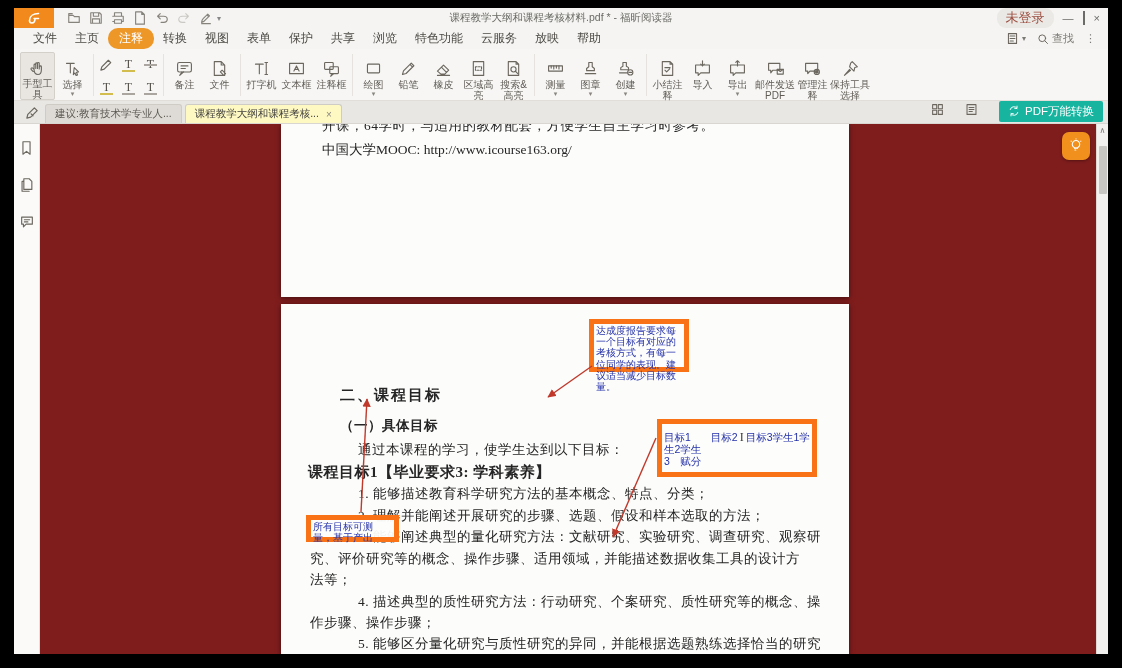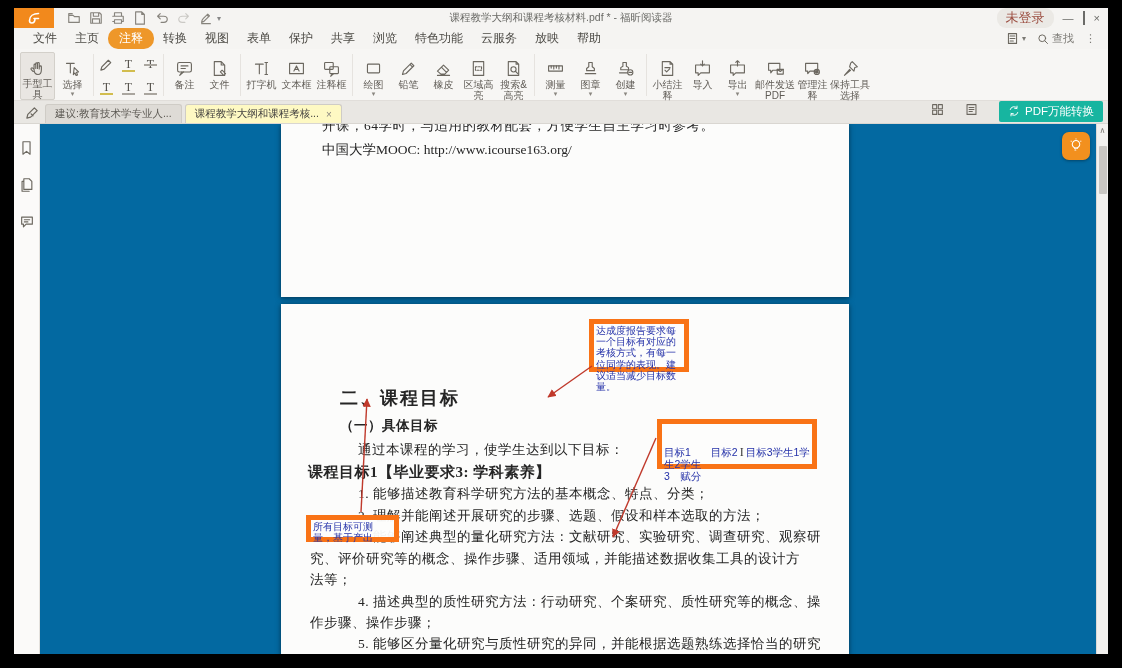--- a/index.html
+++ b/index.html
@@ -58,37 +58,37 @@
   .dtab.active{background:#fef9c3;color:#454340}
   .dtab .close{margin-left:7px;font-size:10px;color:#8a8780}
   .tab-right{margin-left:auto;display:flex;align-items:center;gap:21px;height:100%;padding-bottom:2px}
   .cvt{background:#17b5a0;color:#fff;font-size:11.5px;height:21px;display:flex;align-items:center;
        gap:5px;padding:0 9px;border-radius:2px}
 
   
   .main{flex:1;display:flex;min-height:0}
   .sidebar{width:26px;background:#fbfaf9;border-right:1px solid #e4e1dd;display:flex;
            flex-direction:column;align-items:center;padding-top:16px;gap:17px;flex:0 0 auto}
-  .viewer{flex:1;background:#0369a1;position:relative;overflow:hidden}
+  .viewer{flex:1;background:#7f1d1d;position:relative;overflow:hidden}
   .page{position:absolute;left:241px;width:568px;background:#fcfcfb;
         box-shadow:0 1px 5px rgba(0,0,0,.5);overflow:hidden}
   .p1{top:0;height:173px}
   .p2{top:180px;height:352px}
   .vscroll{width:12px;background:#f2f1ef;position:relative;flex:0 0 auto;border-left:1px solid #dddad6}
   .vs-up{position:absolute;top:2px;left:0;right:0;text-align:center;font-size:8px;color:#7b7873}
   .thumb{position:absolute;top:22px;left:2px;width:8px;height:48px;background:#c9c7c3;border-radius:1px}
   .bulb{position:absolute;right:6px;top:8px;width:28px;height:28px;background:#f2901e;
         border-radius:7px;display:flex;align-items:center;justify-content:center;
         box-shadow:0 1px 3px rgba(0,0,0,.35)}
 
   
   .dl{position:absolute;font-family:"Liberation Serif",serif;font-size:13.5px;color:#252525;
       letter-spacing:.5px;white-space:nowrap}
   .b{font-weight:bold}
-  .h1{font-size:18px;letter-spacing:2px}
+  .h1{font-size:15px;letter-spacing:2px}
   .nb{position:absolute;border:5px solid #f97316;color:#2431a8;font-size:10px;line-height:1.12;
       padding:1px 2px;background:rgba(253,253,252,.95);z-index:5}
   .cursor-ibeam{display:inline-block;font-family:"Liberation Serif",serif;font-size:12px;
       color:#3a3a3a;padding:0 2px}
   .overlay{position:absolute;left:0;top:0;pointer-events:none;z-index:40}
 </style>
 </head>
 <body>
 
 <div class="stage">
@@ -464,21 +464,21 @@
         <div class="dl" style="left:77px;top:181px">1. 能够描述教育科学研究方法的基本概念、特点、分类；</div>
         <div class="dl" style="left:77px;top:203px">2. 理解并能阐述开展研究的步骤、选题、假设和样本选取的方法；</div>
         <div class="dl" style="left:77px;top:224px">3. 能够阐述典型的量化研究方法：文献研究、实验研究、调查研究、观察研</div>
         <div class="dl" style="left:29px;top:246px">究、评价研究等的概念、操作步骤、适用领域，并能描述数据收集工具的设计方</div>
         <div class="dl" style="left:29px;top:267px">法等；</div>
         <div class="dl" style="left:77px;top:289px">4. 描述典型的质性研究方法：行动研究、个案研究、质性研究等的概念、操</div>
         <div class="dl" style="left:29px;top:310px">作步骤、操作步骤；</div>
         <div class="dl" style="left:77px;top:331px">5. 能够区分量化研究与质性研究的异同，并能根据选题熟练选择恰当的研究</div>
 
         <div class="nb" style="left:308px;top:15px;width:100px;height:53px">达成度报告要求每一个目标有对应的考核方式，有每一位同学的表现。建议适当减少目标数量。</div>
-        <div class="nb" style="left:376px;top:115px;width:160px;height:50px;font-size:10.5px;padding-top:22px">
+        <div class="nb" style="left:376px;top:115px;width:160px;height:58px;font-size:10.5px;padding-top:7px">
           <span>目标1</span><span style="display:inline-block;width:20px"></span><span>目标2</span><span class="cursor-ibeam">I</span><span>目标3学生1学生2学生</span>
           <div>3　赋分</div>
         </div>
         <div class="nb" style="left:25px;top:211px;width:93px;height:27px">所有目标可测量，基于产出</div>
       </div>
 
       <div class="bulb">
         <svg class="ic" width="16" height="16" viewBox="0 0 18 18" style="stroke:#fff;stroke-width:1.2">
           <circle cx="9" cy="7" r="4.2"></circle>
             <path d="M7.3 11.5h3.4M7.8 13.5h2.4M9 1v.2M3.5 3.5l.2.2M14.5 3.5l-.2.2" stroke-dasharray="1 1.5"></path>

